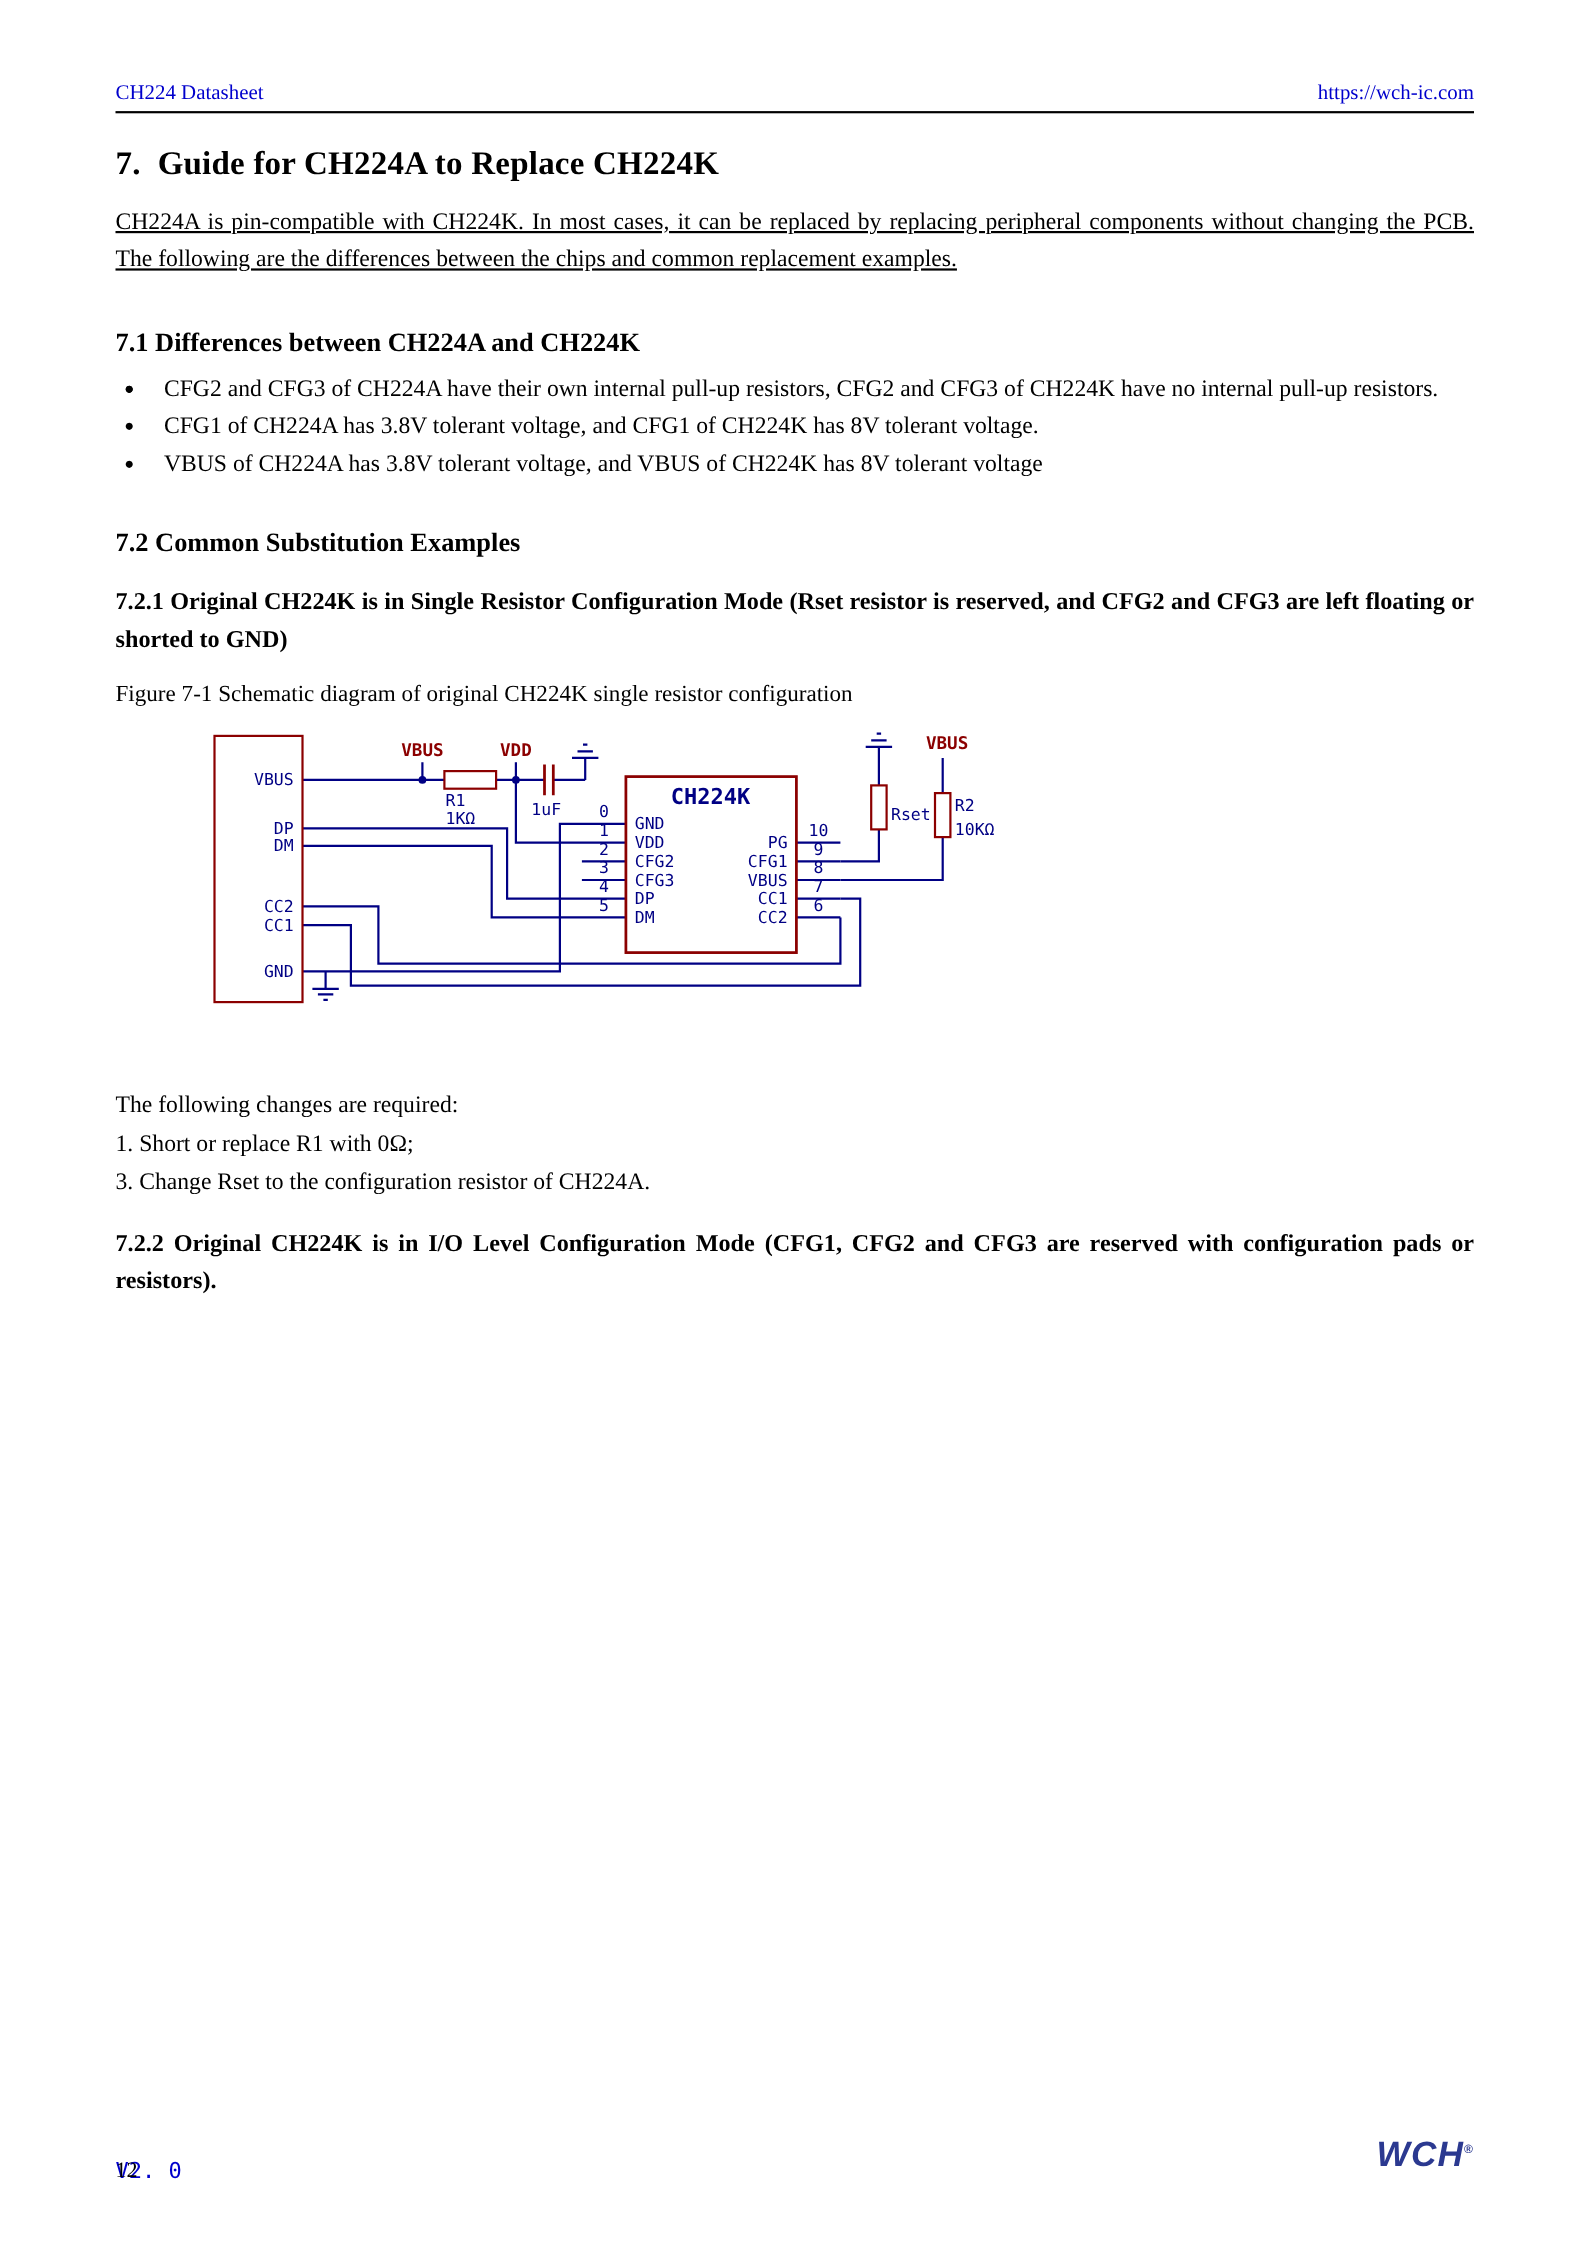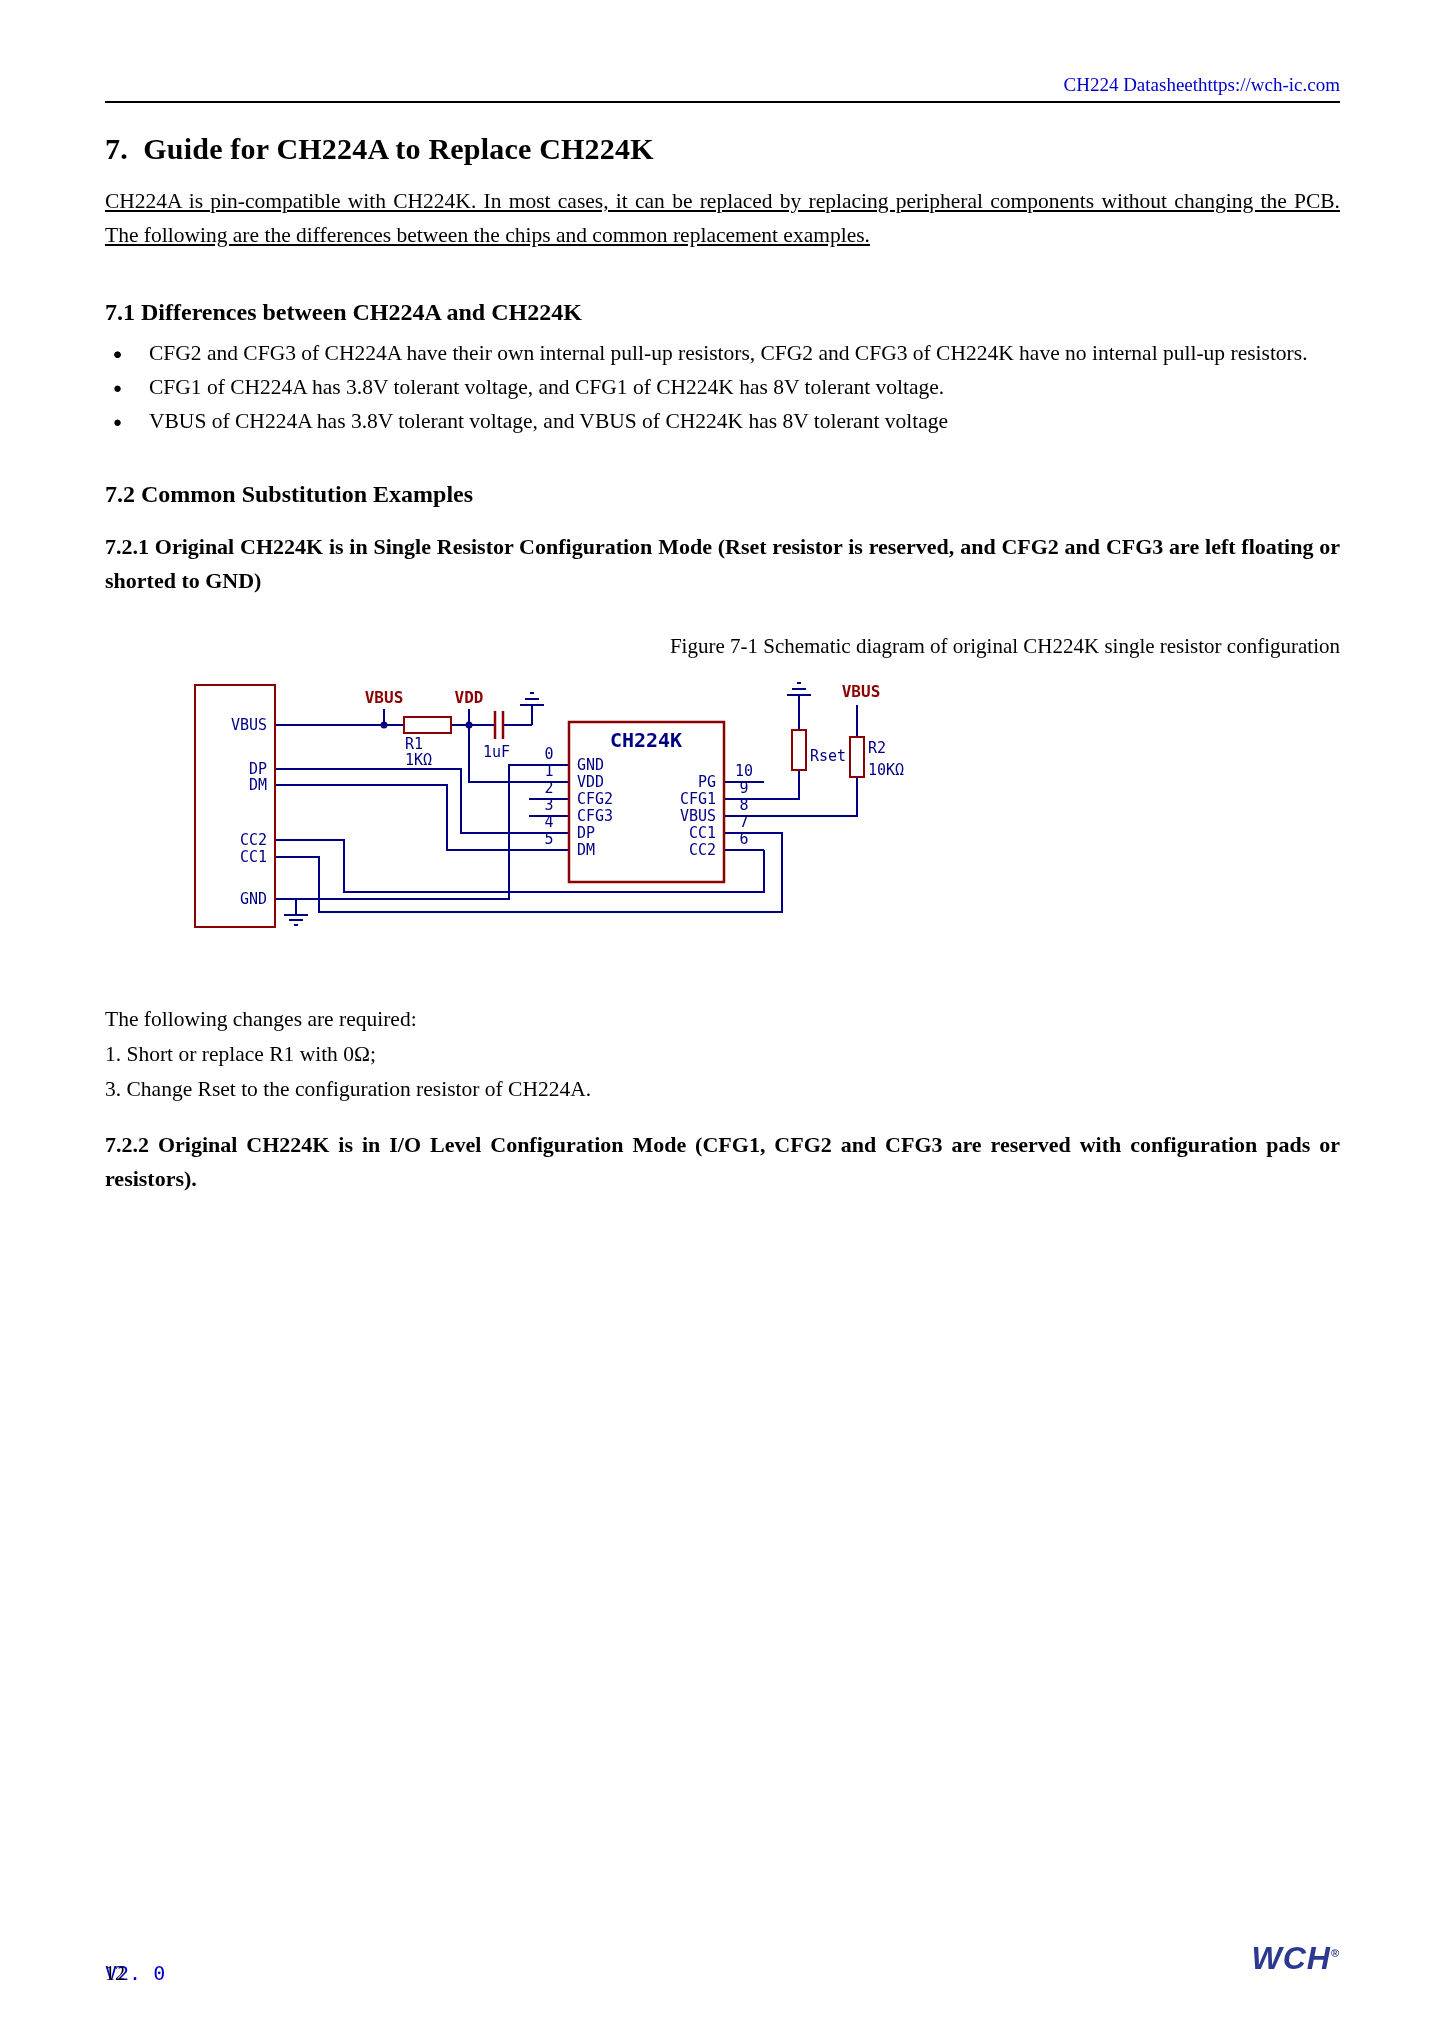--- a/index.html
+++ b/index.html
@@ -10,21 +10,21 @@
     width:1445px; height:2043px;
     margin:0 auto;
     background:#ffffff;
     font-family:"Liberation Serif", serif;
     color:#000000;
     overflow:hidden;
   }
   
   .header {
     position:absolute; top:74px; left:105px; right:105px;
-    display:flex; justify-content:flex-end; align-items:flex-end;
+    display:flex; justify-content:space-between; align-items:flex-end;
     font-size:19px; color:#0000CC;
   }
   .header-rule {
     position:absolute; top:101px; left:105px; right:105px;
     border-top:2px solid #000000;
   }
   .header a { color:#0000CC; text-decoration:none; }
   
   .content { padding:132px 105px 0 105px; }
   .h1 {
@@ -45,21 +45,21 @@
   .bullets { margin-top:12px; }
   .bullet-item {
     position:relative; padding-left:44px;
     font-size:21.5px; line-height:1.45; margin-bottom:3px;
     text-align:justify;
   }
   .bullet-item .bullet {
     position:absolute; left:8px; top:1px; font-size:15px; line-height:2;
   }
   .fig-caption {
-    margin-top:36px; text-align:right; font-size:21px;
+    margin-top:20px; text-align:left; font-size:21px;
   }
   .schematic-wrap { margin-top:16px; margin-left:84px; }
   .changes { margin-top:24px; font-size:21.5px; line-height:1.52; }
   .changes div { margin-top:2px; }
   
   svg text {
     font-family:"DejaVu Sans Mono", monospace;
     fill:#000084;
   }
   svg .net   { fill:#8B0000; font-size:16px; font-weight:bold; }

